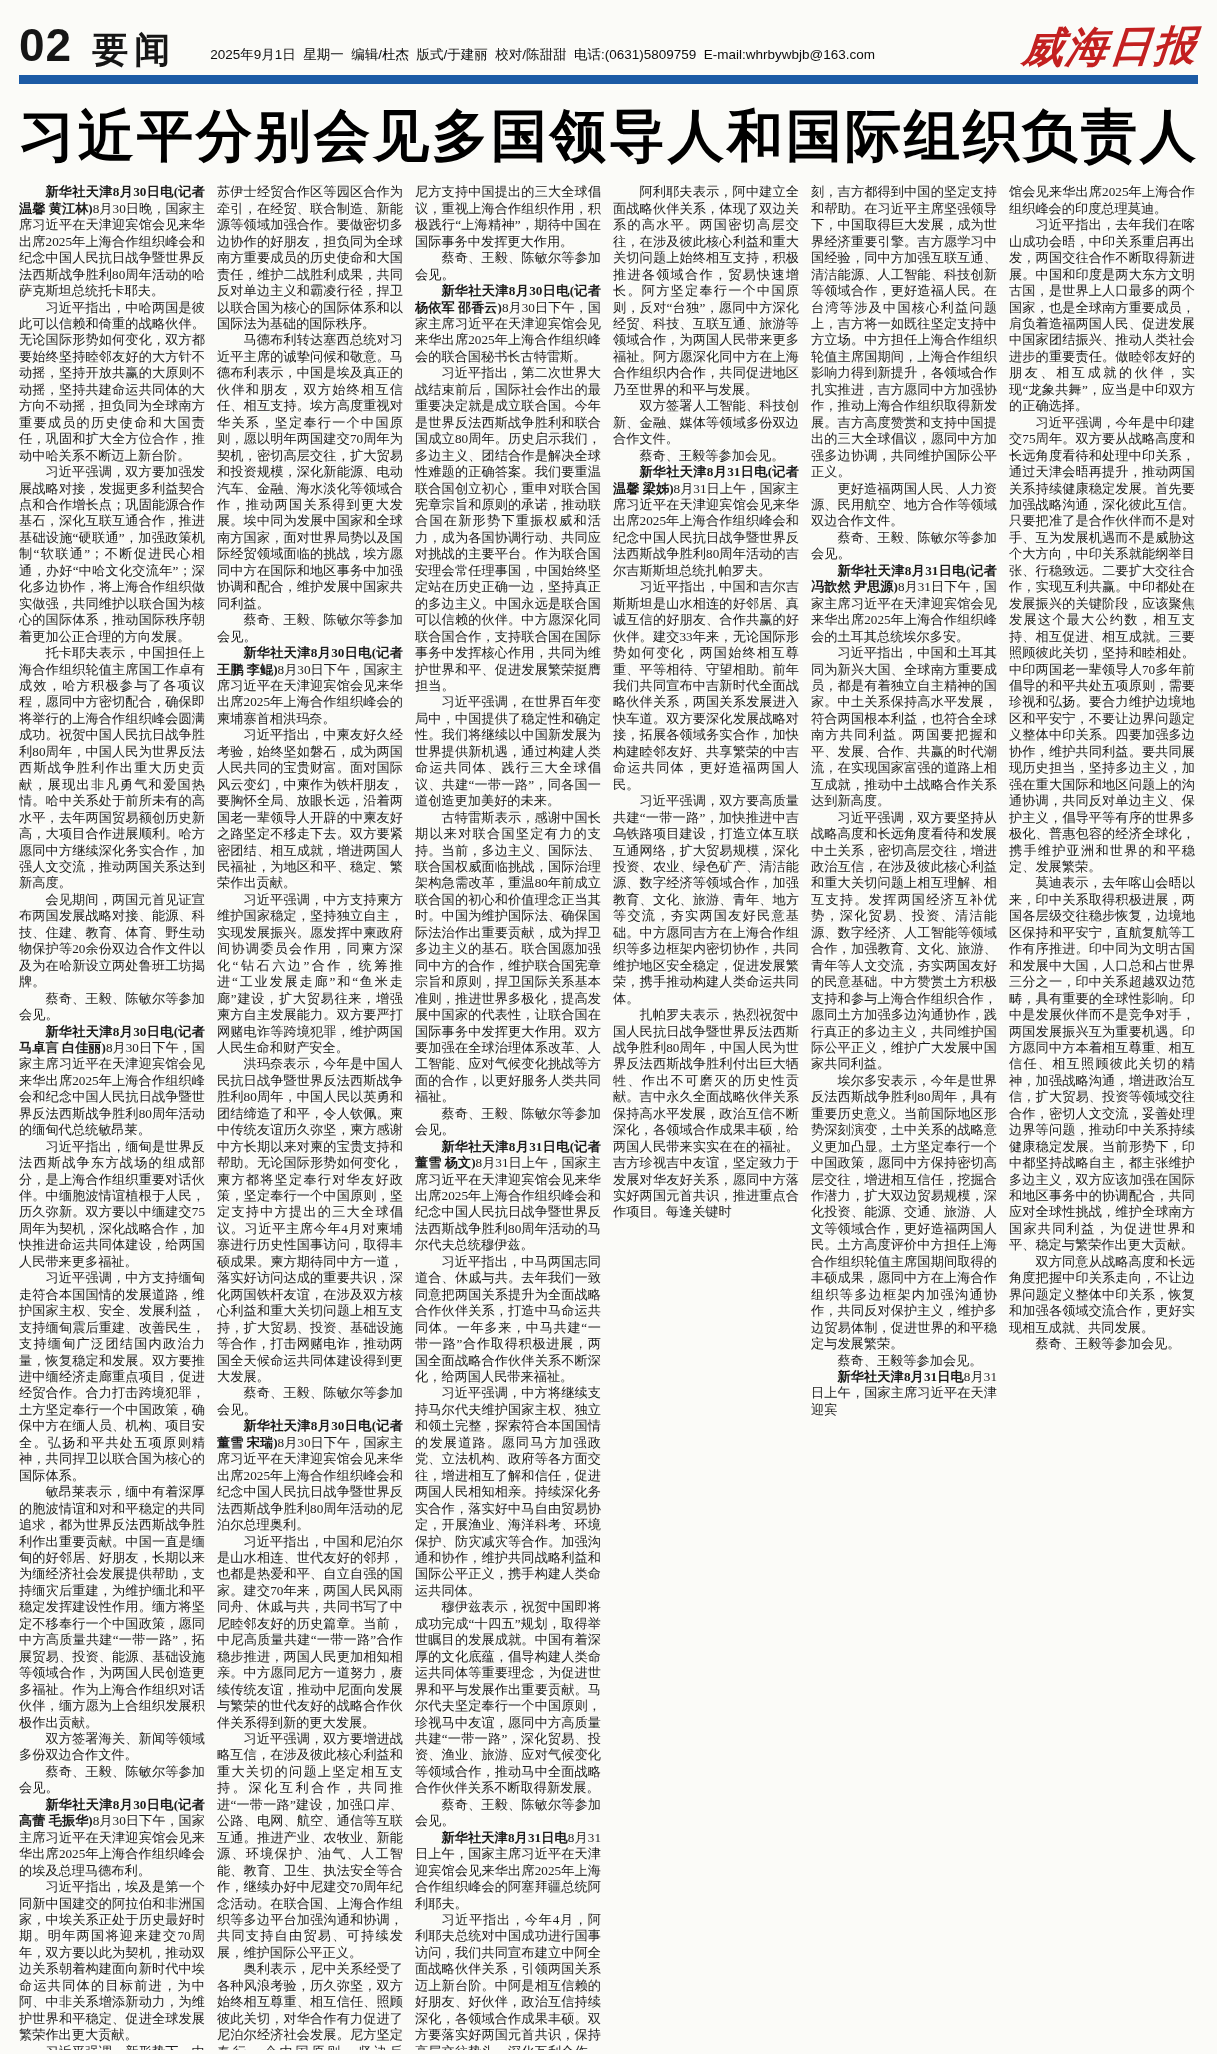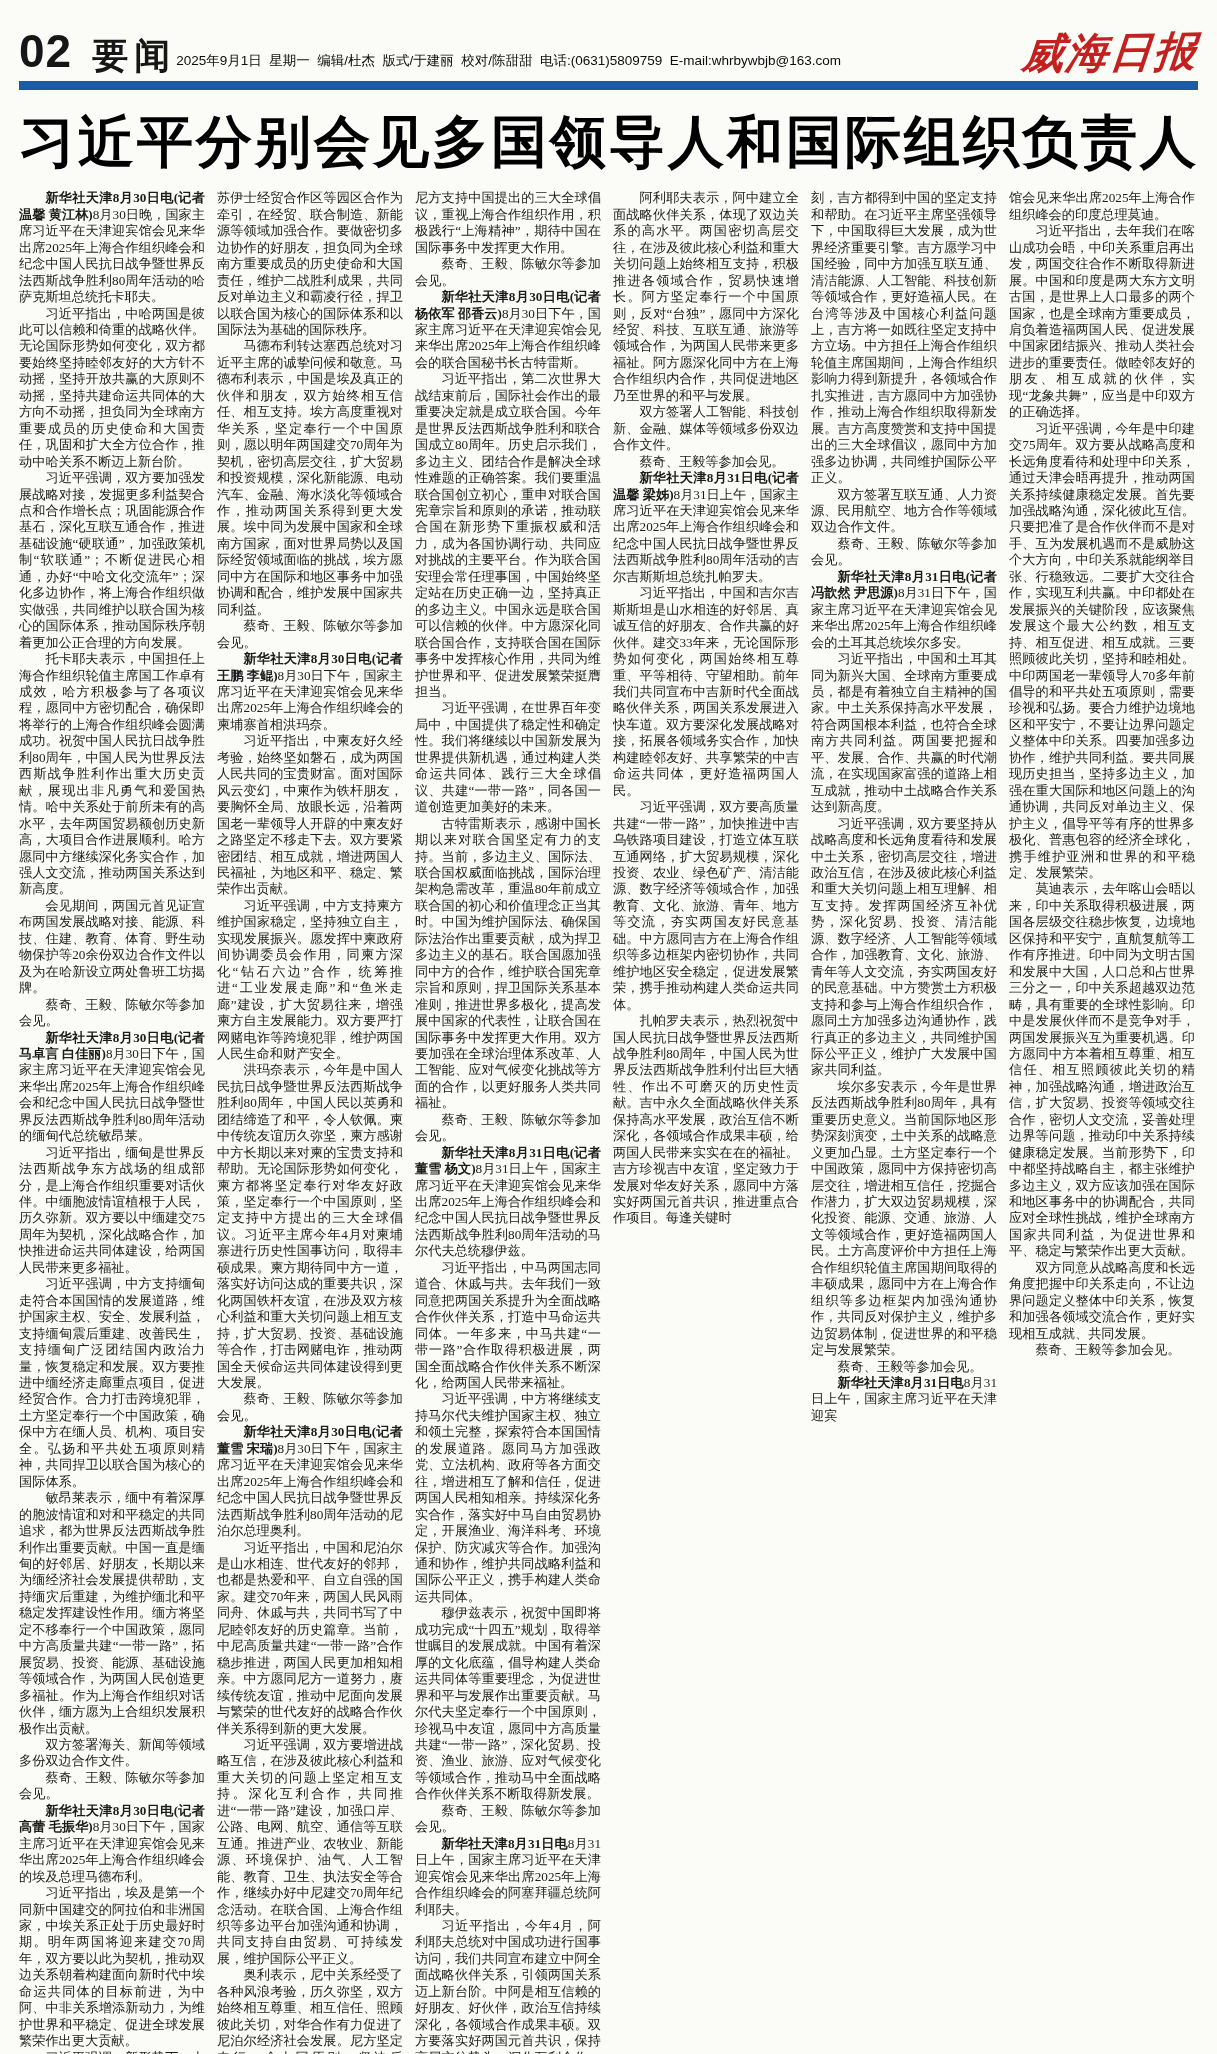--- a/index.html
+++ b/index.html
@@ -3,24 +3,24 @@
 <meta charset="utf-8">
 <style>
   html,body{margin:0;padding:0;}
   body{
     width:1217px;height:2054px;overflow:hidden;
     background:#fbfbf8;color:#161616;
     font-family:"Liberation Serif", serif;
   }
   .page{padding:0 19px;}
   
-  .hdr{display:flex;align-items:flex-end;padding-top:22px;height:52px;}
+  .hdr{display:flex;align-items:flex-end;padding-top:16px;height:52px;}
   .pagenum{font-family:"Liberation Sans",sans-serif;font-size:46px;font-weight:700;line-height:1;letter-spacing:1px;}
   .section{font-family:"Liberation Sans",sans-serif;font-size:36px;font-weight:900;line-height:1;margin-left:20px;letter-spacing:6px;}
-  .meta{font-size:13.5px;margin-bottom:4px;white-space:pre;color:#0d0d0d;font-family:"Liberation Sans",sans-serif;}
+  .meta{font-size:13.5px;margin-left:34px;margin-bottom:4px;white-space:pre;color:#0d0d0d;font-family:"Liberation Sans",sans-serif;}
   .masthead{margin-left:auto;margin-bottom:0;font-size:42px;line-height:1;font-weight:700;font-style:italic;
     font-family:"DejaVu Serif",serif;transform:skew(-6deg) rotate(-1deg);letter-spacing:2px;}
   .bluebar{height:9px;margin-top:7px;}
   
   .headline{
     font-family:"Liberation Sans",sans-serif;font-weight:900;color:#000;
     font-size:56px;letter-spacing:3px;text-align:right;white-space:nowrap;
     margin:20px 0 16px 0;line-height:1.15;
   }
   
@@ -101,21 +101,21 @@
         <p>阿利耶夫表示，阿中建立全面战略伙伴关系，体现了双边关系的高水平。两国密切高层交往，在涉及彼此核心利益和重大关切问题上始终相互支持，积极推进各领域合作，贸易快速增长。阿方坚定奉行一个中国原则，反对“台独”，愿同中方深化经贸、科技、互联互通、旅游等领域合作，为两国人民带来更多福祉。阿方愿深化同中方在上海合作组织内合作，共同促进地区乃至世界的和平与发展。</p>
         <p>双方签署人工智能、科技创新、金融、媒体等领域多份双边合作文件。</p>
         <p>蔡奇、王毅等参加会见。</p>
         <p><b>新华社天津8月31日电(记者 温馨 梁姊)</b>8月31日上午，国家主席习近平在天津迎宾馆会见来华出席2025年上海合作组织峰会和纪念中国人民抗日战争暨世界反法西斯战争胜利80周年活动的吉尔吉斯斯坦总统扎帕罗夫。</p>
         <p>习近平指出，中国和吉尔吉斯斯坦是山水相连的好邻居、真诚互信的好朋友、合作共赢的好伙伴。建交33年来，无论国际形势如何变化，两国始终相互尊重、平等相待、守望相助。前年我们共同宣布中吉新时代全面战略伙伴关系，两国关系发展进入快车道。双方要深化发展战略对接，拓展各领域务实合作，加快构建睦邻友好、共享繁荣的中吉命运共同体，更好造福两国人民。</p>
         <p>习近平强调，双方要高质量共建“一带一路”，加快推进中吉乌铁路项目建设，打造立体互联互通网络，扩大贸易规模，深化投资、农业、绿色矿产、清洁能源、数字经济等领域合作，加强教育、文化、旅游、青年、地方等交流，夯实两国友好民意基础。中方愿同吉方在上海合作组织等多边框架内密切协作，共同维护地区安全稳定，促进发展繁荣，携手推动构建人类命运共同体。</p>
         <p>扎帕罗夫表示，热烈祝贺中国人民抗日战争暨世界反法西斯战争胜利80周年，中国人民为世界反法西斯战争胜利付出巨大牺牲、作出不可磨灭的历史性贡献。吉中永久全面战略伙伴关系保持高水平发展，政治互信不断深化，各领域合作成果丰硕，给两国人民带来实实在在的福祉。吉方珍视吉中友谊，坚定致力于发展对华友好关系，愿同中方落实好两国元首共识，推进重点合作项目。每逢关键时</p>
       </div>
       <div class="col">
         <p class="noindent">刻，吉方都得到中国的坚定支持和帮助。在习近平主席坚强领导下，中国取得巨大发展，成为世界经济重要引擎。吉方愿学习中国经验，同中方加强互联互通、清洁能源、人工智能、科技创新等领域合作，更好造福人民。在台湾等涉及中国核心利益问题上，吉方将一如既往坚定支持中方立场。中方担任上海合作组织轮值主席国期间，上海合作组织影响力得到新提升，各领域合作扎实推进，吉方愿同中方加强协作，推动上海合作组织取得新发展。吉方高度赞赏和支持中国提出的三大全球倡议，愿同中方加强多边协调，共同维护国际公平正义。</p>
-        <p>双方签署互联互通、人力资源、民用航空、地方合作等领域双边合作文件。</p>
+        <p>更好造福两国人民、人力资源、民用航空、地方合作等领域双边合作文件。</p>
         <p>蔡奇、王毅、陈敏尔等参加会见。</p>
         <p><b>新华社天津8月31日电(记者 冯歆然 尹思源)</b>8月31日下午，国家主席习近平在天津迎宾馆会见来华出席2025年上海合作组织峰会的土耳其总统埃尔多安。</p>
         <p>习近平指出，中国和土耳其同为新兴大国、全球南方重要成员，都是有着独立自主精神的国家。中土关系保持高水平发展，符合两国根本利益，也符合全球南方共同利益。两国要把握和平、发展、合作、共赢的时代潮流，在实现国家富强的道路上相互成就，推动中土战略合作关系达到新高度。</p>
         <p>习近平强调，双方要坚持从战略高度和长远角度看待和发展中土关系，密切高层交往，增进政治互信，在涉及彼此核心利益和重大关切问题上相互理解、相互支持。发挥两国经济互补优势，深化贸易、投资、清洁能源、数字经济、人工智能等领域合作，加强教育、文化、旅游、青年等人文交流，夯实两国友好的民意基础。中方赞赏土方积极支持和参与上海合作组织合作，愿同土方加强多边沟通协作，践行真正的多边主义，共同维护国际公平正义，维护广大发展中国家共同利益。</p>
         <p>埃尔多安表示，今年是世界反法西斯战争胜利80周年，具有重要历史意义。当前国际地区形势深刻演变，土中关系的战略意义更加凸显。土方坚定奉行一个中国政策，愿同中方保持密切高层交往，增进相互信任，挖掘合作潜力，扩大双边贸易规模，深化投资、能源、交通、旅游、人文等领域合作，更好造福两国人民。土方高度评价中方担任上海合作组织轮值主席国期间取得的丰硕成果，愿同中方在上海合作组织等多边框架内加强沟通协作，共同反对保护主义，维护多边贸易体制，促进世界的和平稳定与发展繁荣。</p>
         <p>蔡奇、王毅等参加会见。</p>
         <p><b>新华社天津8月31日电</b>8月31日上午，国家主席习近平在天津迎宾</p>
       </div>
       <div class="col">
         <p class="noindent">馆会见来华出席2025年上海合作组织峰会的印度总理莫迪。</p>

